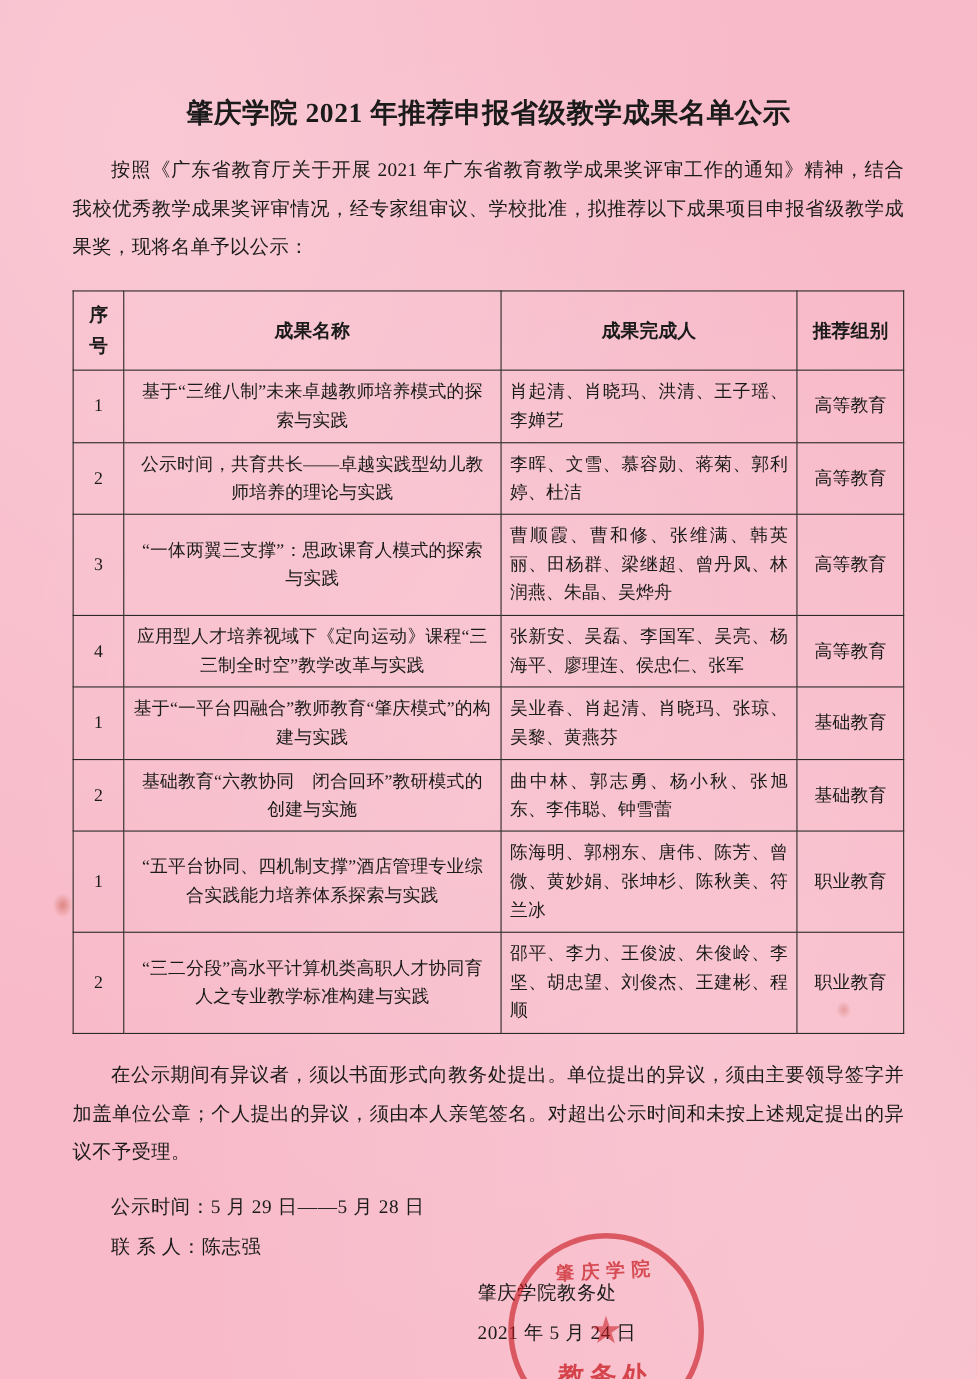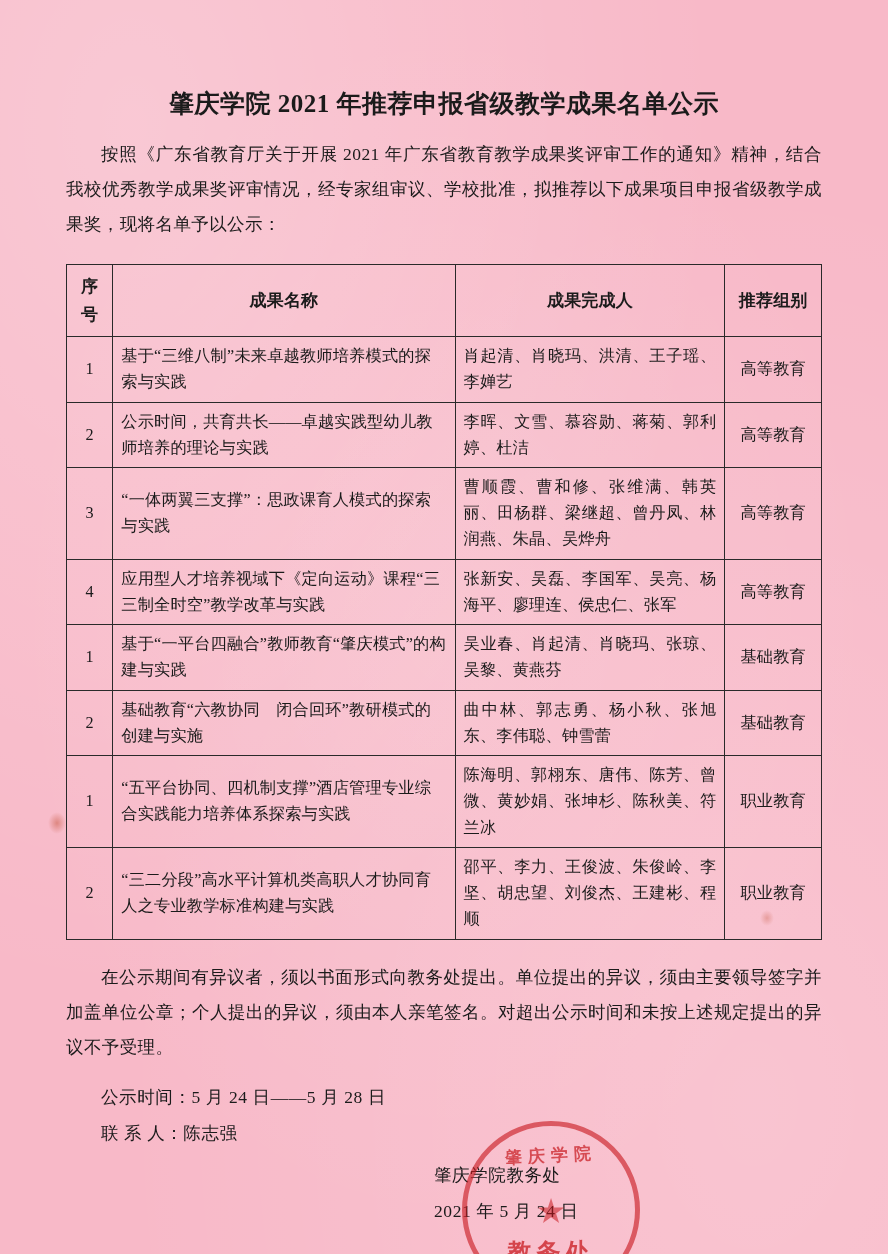--- a/index.html
+++ b/index.html
@@ -69,20 +69,21 @@
     text-align: center;
     font-weight: bold;
     font-size: 17px;
     padding: 8px 6px;
   }
   td.col-no {
     text-align: center;
     width: 46px;
   }
   td.col-name {
+    text-align: center;
   }
   td.col-people {
     text-align: justify;
     text-justify: inter-ideograph;
   }
   td.col-group {
     text-align: center;
     width: 92px;
   }
   col.c-no { width: 46px; }
@@ -263,21 +264,21 @@
     </tbody>
   </table>
 
   <div class="footer-block">
     <p class="para">在公示期间有异议者，须以书面形式向教务处提出。单位提出的异议，须由主要领导签字并加盖单位公章；个人提出的异议，须由本人亲笔签名。对超出公示时间和未按上述规定提出的异议不予受理。</p>
   </div>
 
   <div class="sign-area">
     <div class="sign-row">
       <div class="sign-left">
-        <span>公示时间：</span><span>5 月 24 日——5 月 28 日</span>
+        <span>公示时间：</span><span>5 月 29 日——5 月 28 日</span>
       </div>
     </div>
     <div class="sign-row">
       <div class="sign-left">
         <span>联 系 人：</span><span>陈志强</span>
       </div>
     </div>
 
     <div class="stamp-area">
       <div class="stamp-lines">

